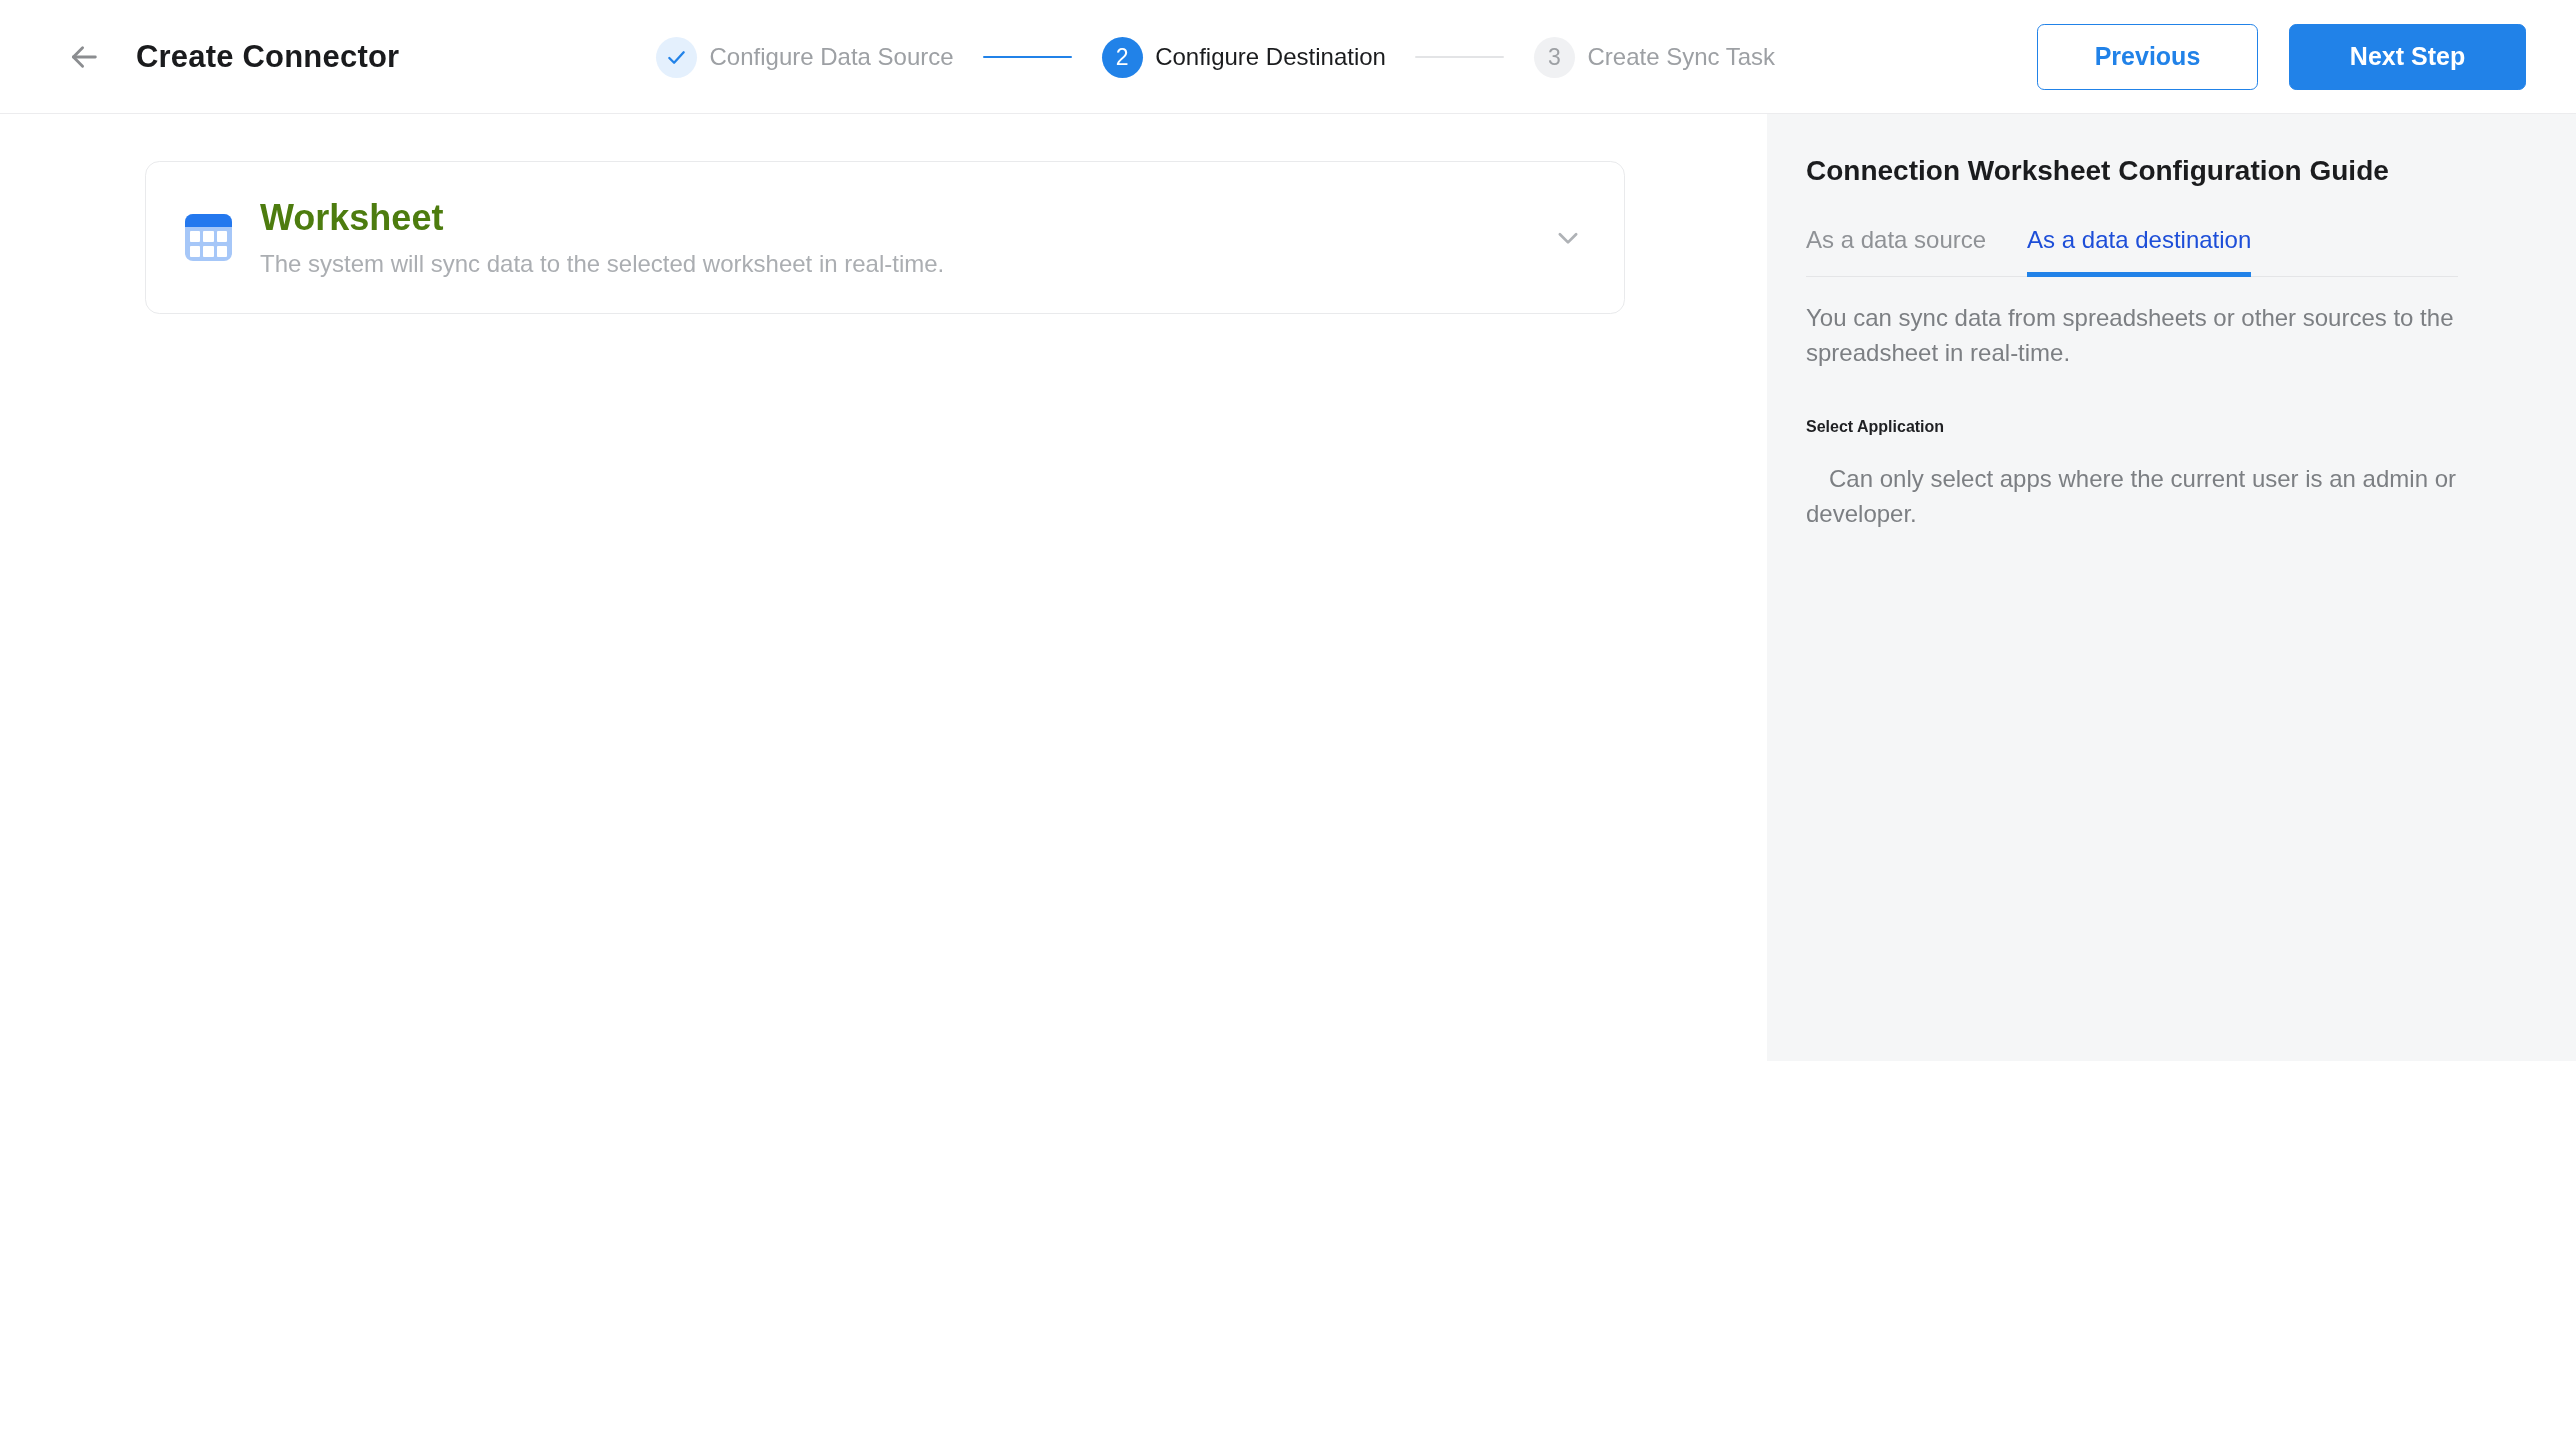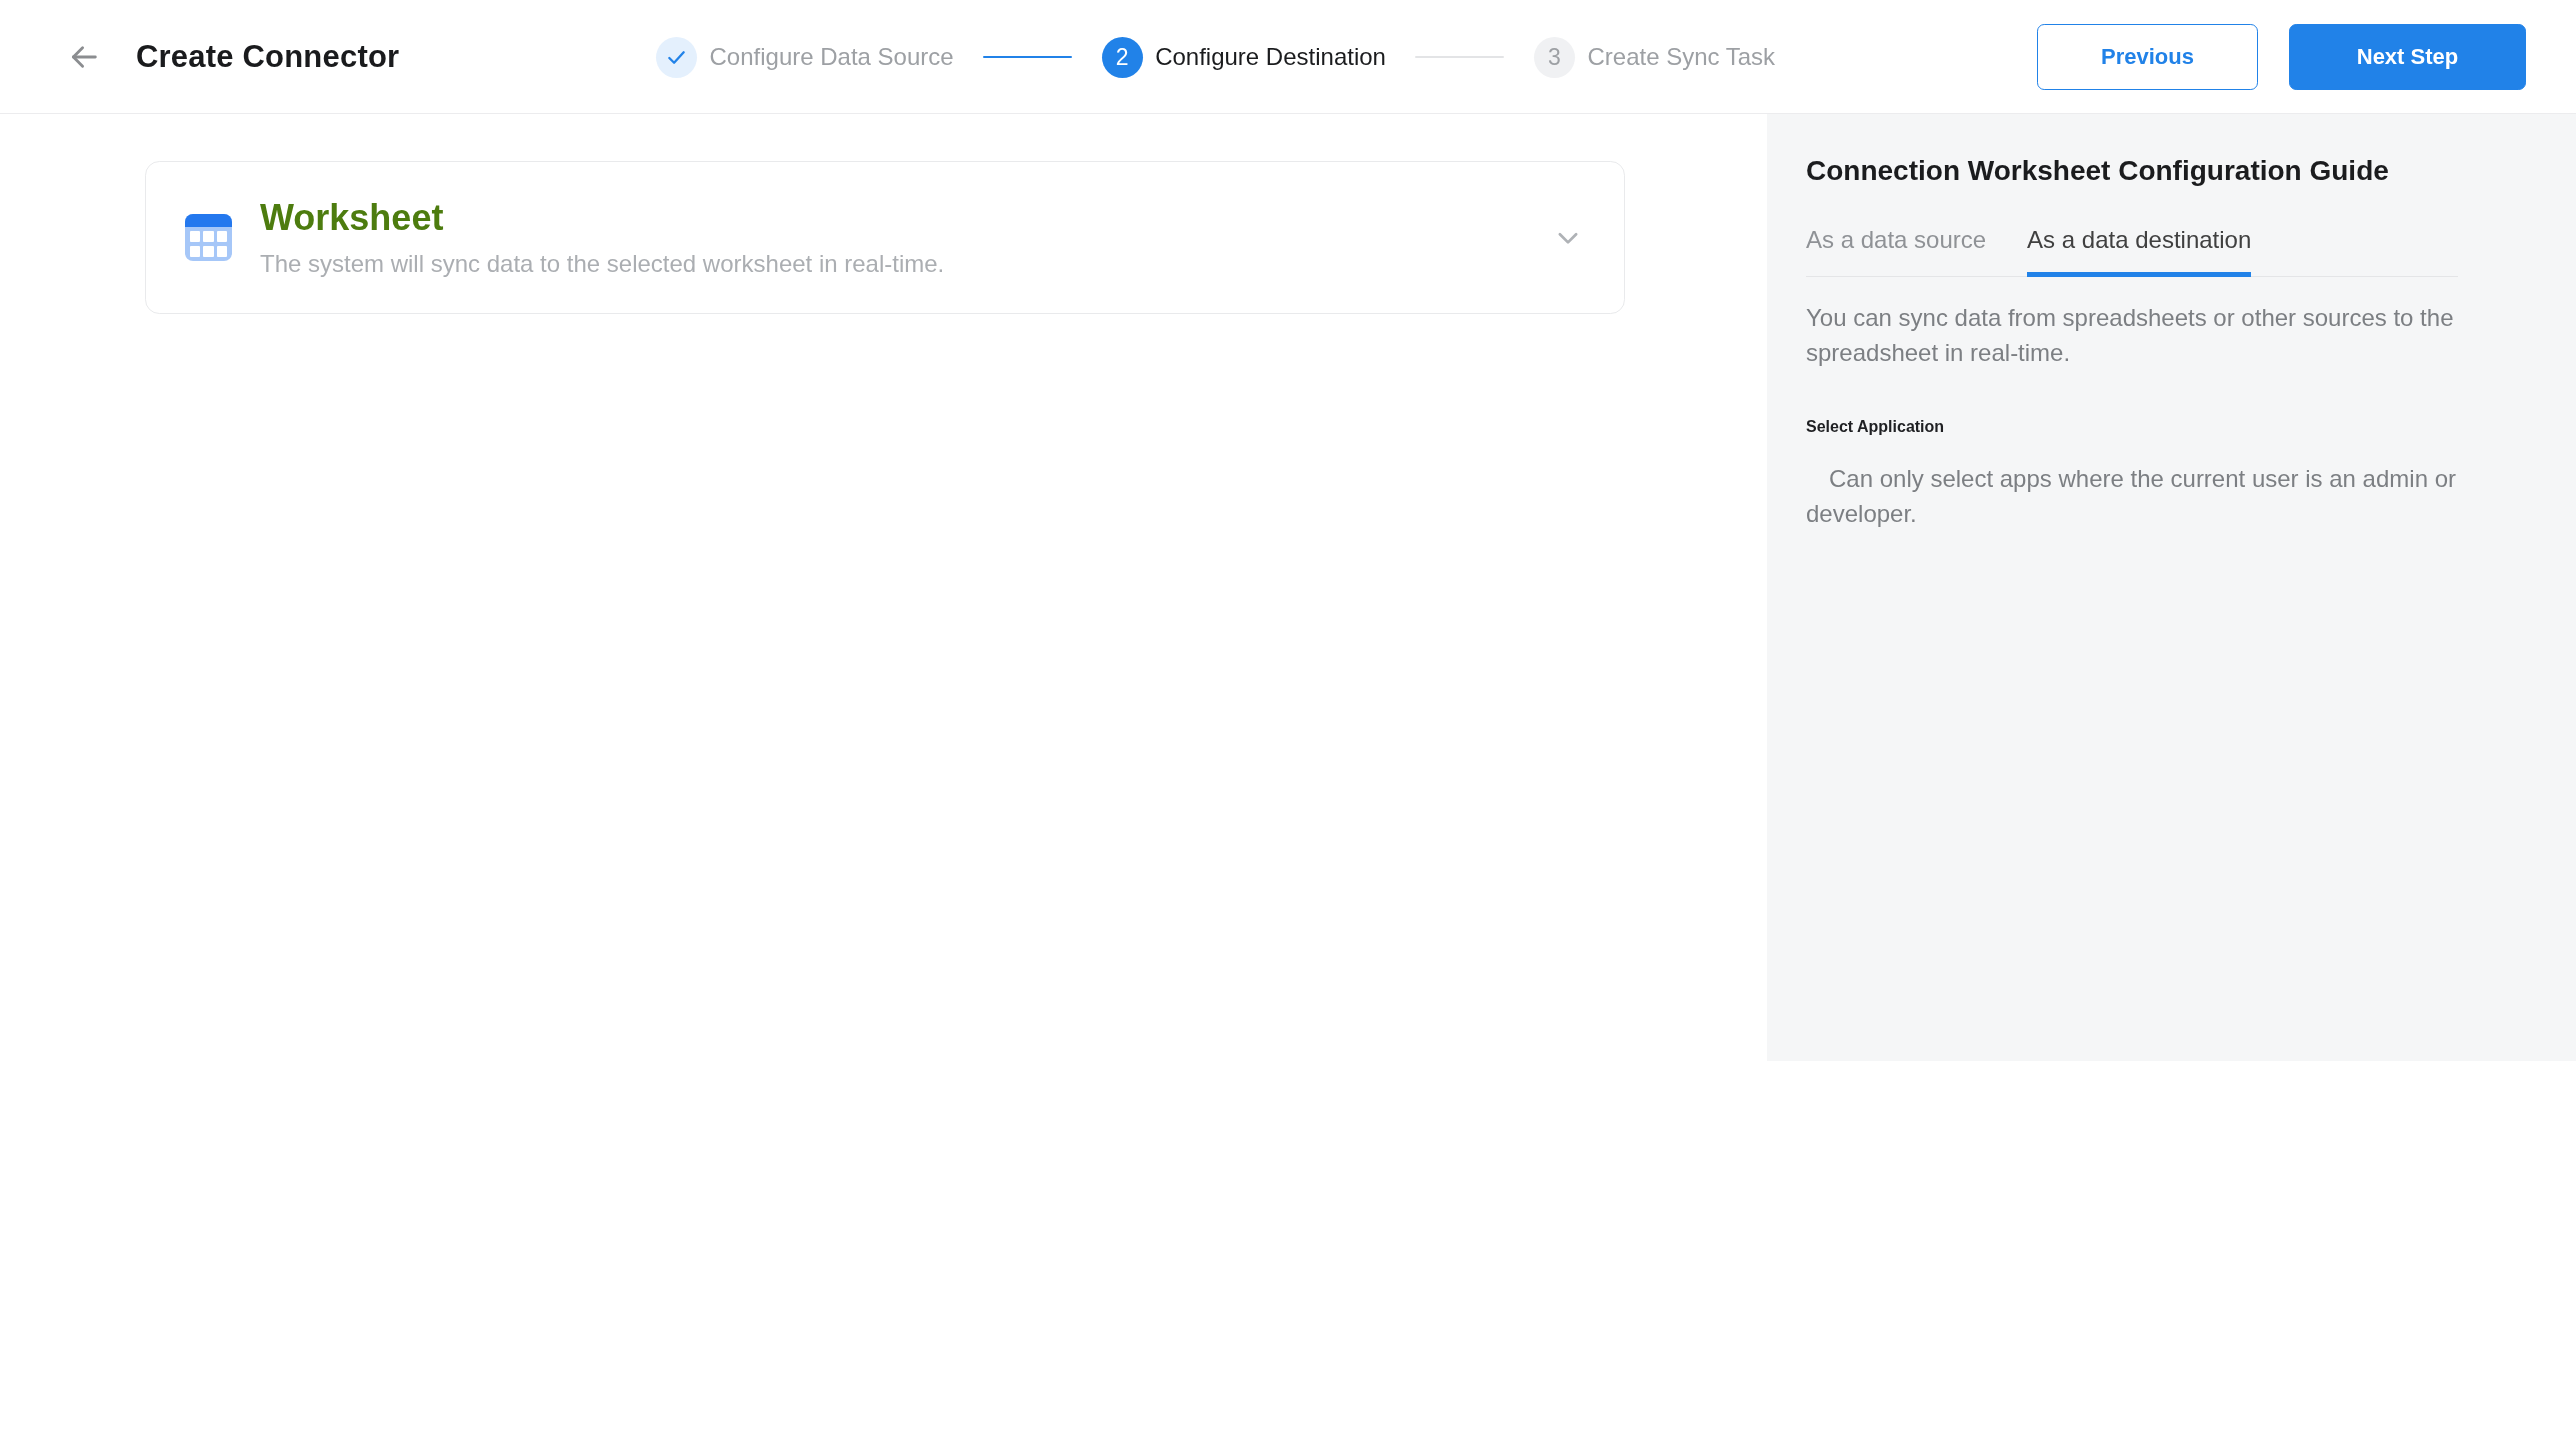--- a/index.html
+++ b/index.html
@@ -23,21 +23,21 @@
   .circle.active  { background:#2182E8; color:#ffffff; }
   .circle.pending { background:#F0F1F3; color:#9DA0A4; }
   .slabel { font-size:24px; white-space:nowrap; }
   .slabel.dim  { color:#9DA0A4; }
   .slabel.dark { color:#1b1c1e; }
   .line { width:89px; border-radius:1.8px; margin:0 29.5px; }
   .line.blue { height:2.7px; background:#2182E8; }
   .line.gray { height:1.8px; background:#E3E4E6; }
 
   .hdr-actions { margin-left:auto; padding-right:50px; display:flex; gap:31px; }
-  .btn { height:66px; border-radius:7.2px; font-size:22px; font-weight:700; cursor:pointer;
+  .btn { height:66px; border-radius:7.2px; font-size:25px; font-weight:700; cursor:pointer;
     font-family:"Liberation Sans", sans-serif; display:flex; align-items:center; justify-content:center; }
   .btn.ghost { min-width:221px; background:#ffffff; border:1.8px solid #2182E8; color:#2182E8; }
   .btn.primary { min-width:237px; background:#2182E8; border:1.8px solid #2182E8; color:#ffffff; }
 
   
   .content { flex:1; display:flex; min-height:0; }
   main { flex:1; background:#ffffff; padding:47px 142px 0 145px; }
 
   
   .card { height:153px; border:1.8px solid #E9EAEC; border-radius:14.3px; background:#fff;
@@ -60,21 +60,21 @@
     display:flex; align-items:center; padding:0 23px 0 19.7px; cursor:pointer; }
   .select-value { font-size:24px; color:#222326; }
   .select-chevron { margin-left:auto; }
 
   
   aside { width:809px; flex:0 0 809px; background:#F5F6F7; padding:39px 118px 0 39px; }
   .guide-title { font-size:28px; font-weight:700; color:#1b1c1e; line-height:1.25; }
   .tabs { display:flex; gap:41px; margin-top:38px; border-bottom:1.8px solid #E4E5E7; }
   .tab { font-size:24px; color:#8F9296; padding-bottom:21.5px; position:relative; cursor:pointer;
     white-space:nowrap; }
-  .tab.active { color:#404040; }
+  .tab.active { color:#1d4ed8; }
   .tab.active::after { content:""; position:absolute; left:0; right:0; bottom:-1.8px; height:5.4px;
     background:#2182E8; }
   .guide-text { font-size:24px; color:#7C7F83; line-height:1.46; margin-top:23px; }
   .guide-text.indent { text-indent:23px; margin-top:25px; }
   .guide-subtitle { font-size:16px; font-weight:700; color:#1f2023; margin-top:48px; }
 </style>
 </head>
 <body>
 
 <div class="app">

